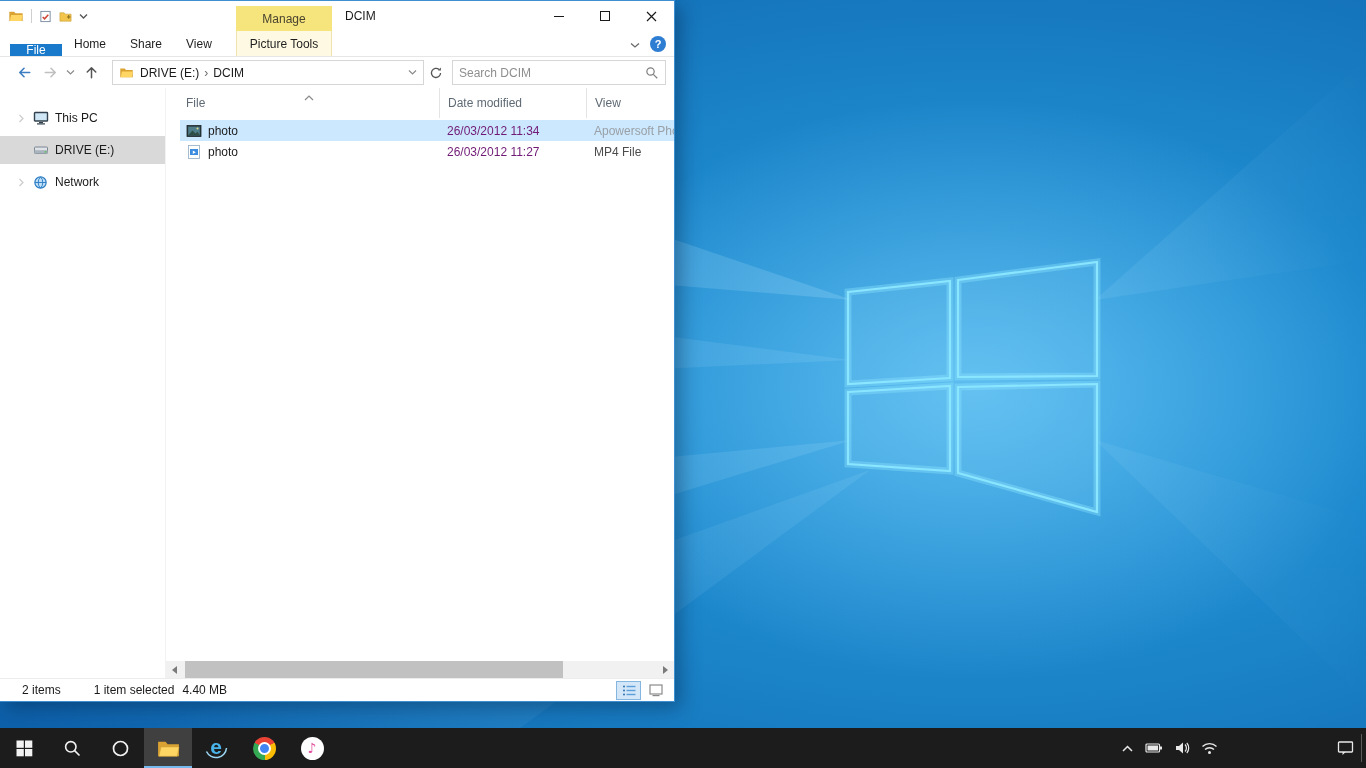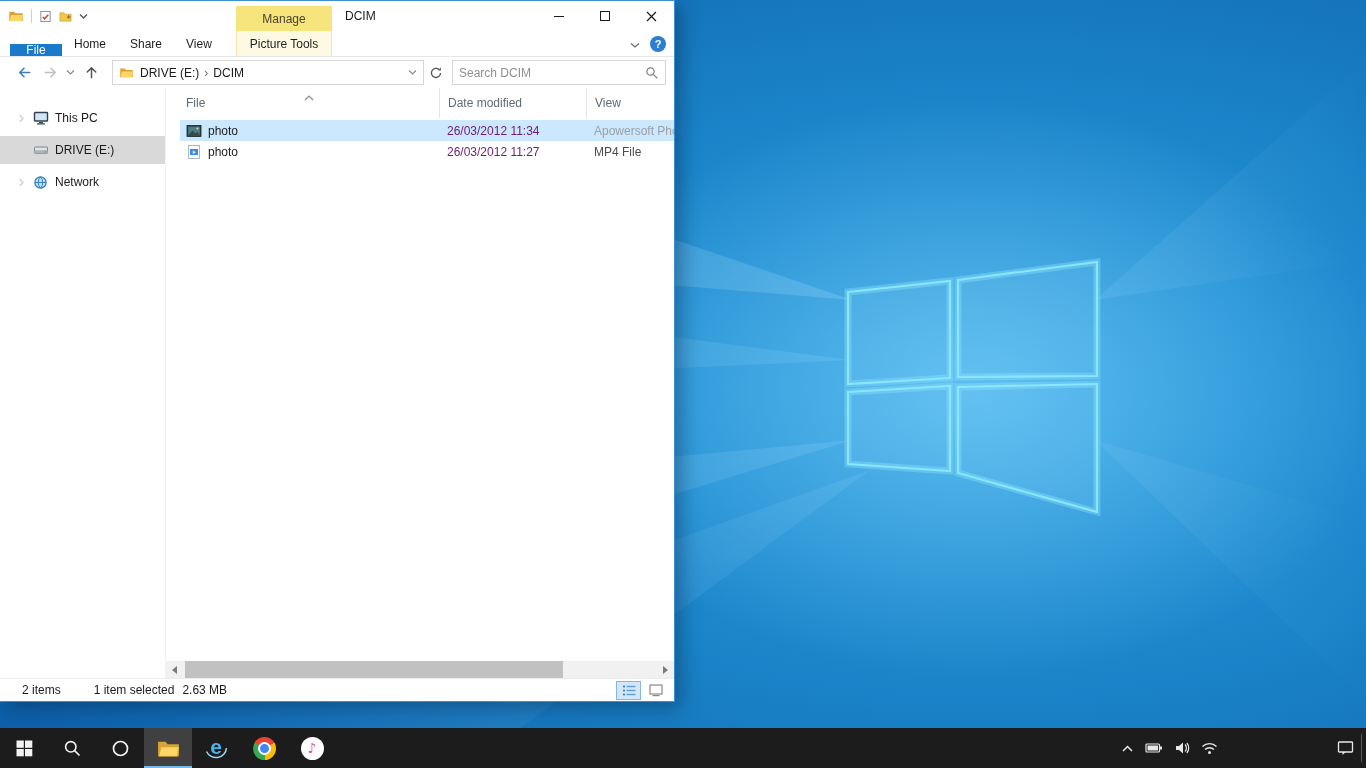--- a/index.html
+++ b/index.html
@@ -388,21 +388,21 @@
           <div class="sb-btn">
               <span class="tri-r"></span>
             </div>
         </div>
       </div>
     </div>
 
     <div class="statusbar">
       <span>2 items</span>
       <span class="sb-sel">1 item selected</span>
-      <span class="sb-size">2.63 MB</span>
+      <span class="sb-size">4.40 MB</span>
       <div class="viewbtns">
         <div class="vbtn active">
           <svg width="14" height="13" viewBox="0 0 14 13">
             <circle cx="2" cy="2.5" r="1" fill="#2a6fb0"></circle>
               <rect x="4.5" y="1.8" width="9" height="1.4" fill="#5c9fd8"></rect>
             <circle cx="2" cy="6.5" r="1" fill="#2a6fb0"></circle>
               <rect x="4.5" y="5.8" width="9" height="1.4" fill="#5c9fd8"></rect>
             <circle cx="2" cy="10.5" r="1" fill="#2a6fb0"></circle>
               <rect x="4.5" y="9.8" width="9" height="1.4" fill="#5c9fd8"></rect>
           </svg>

